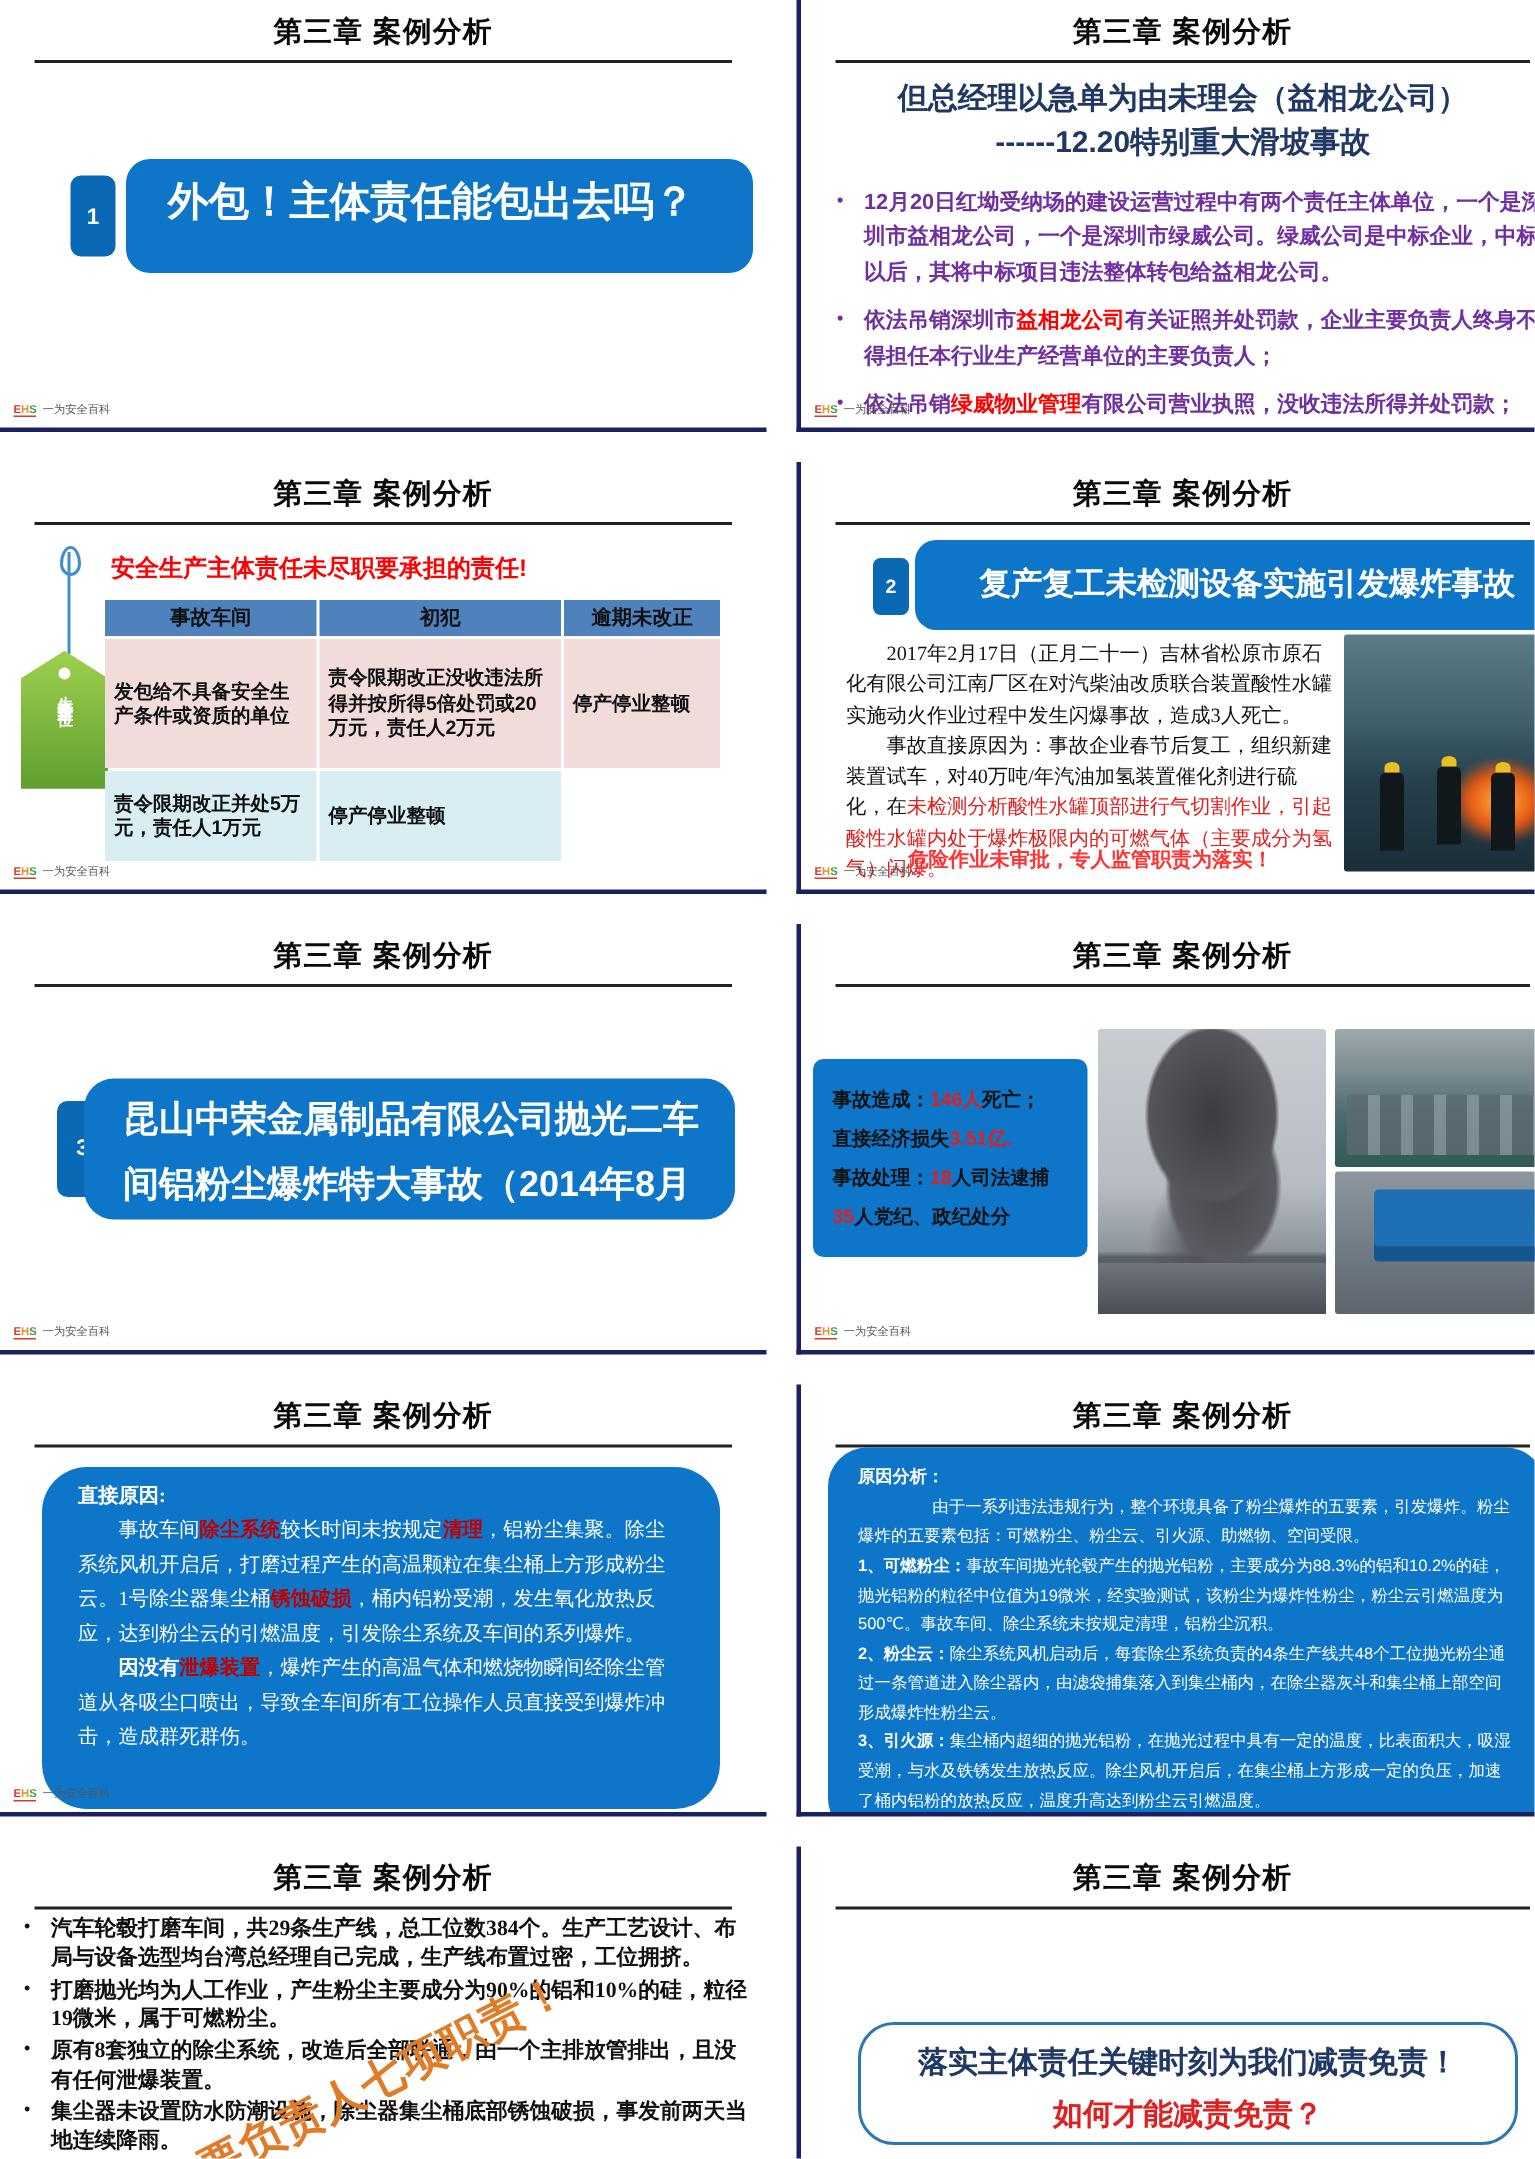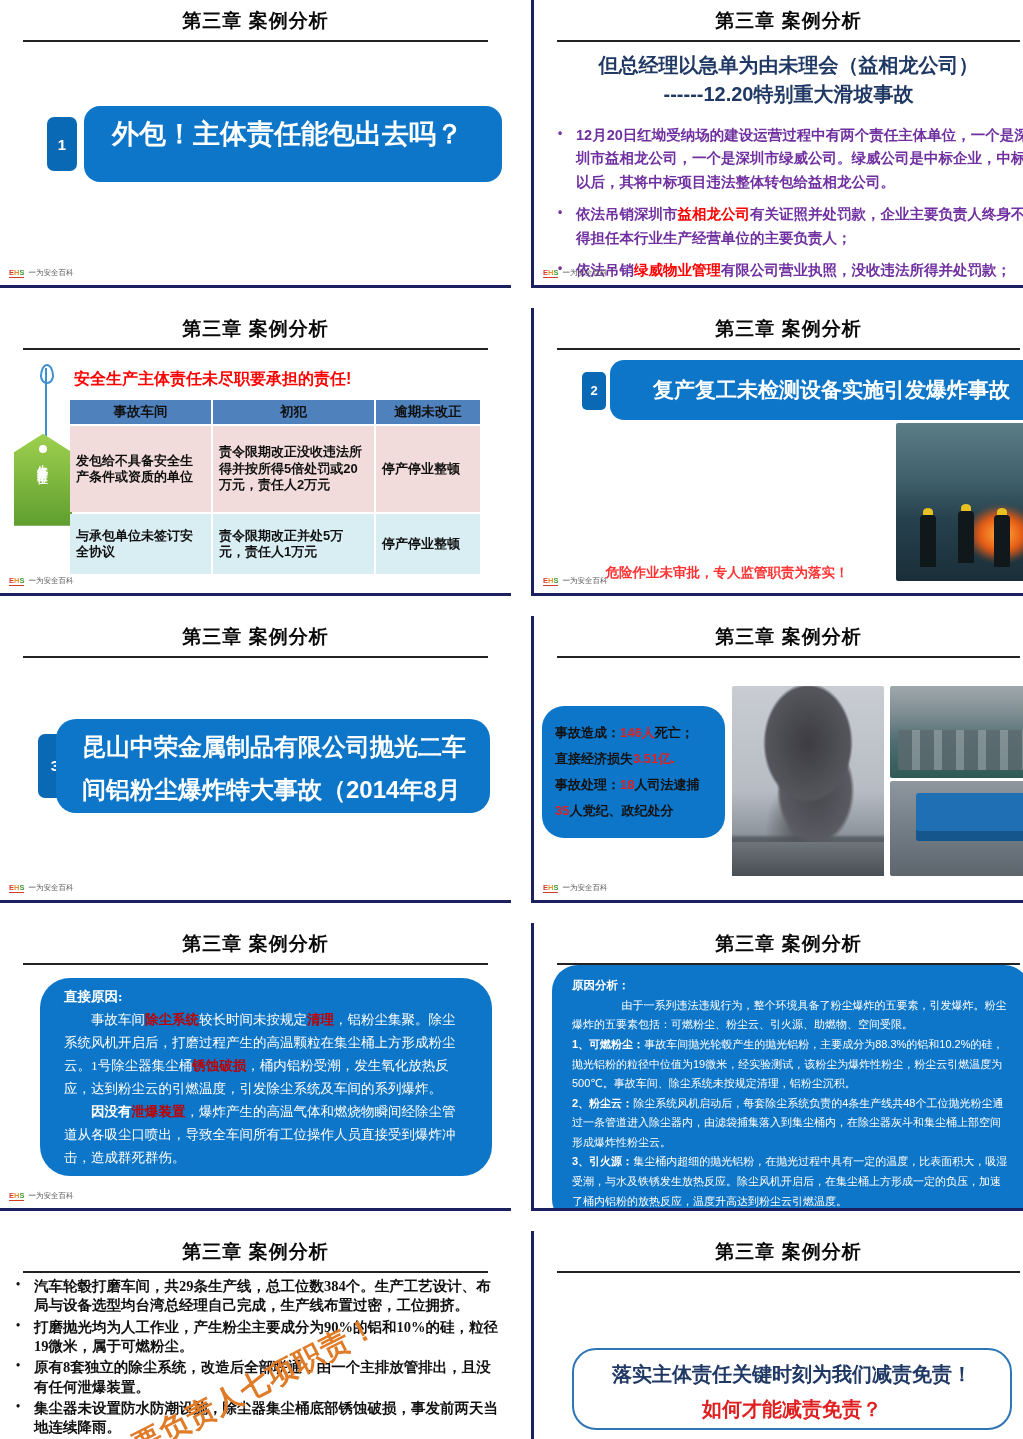--- a/index.html
+++ b/index.html
@@ -66,41 +66,41 @@
   .ph-fire .glow{position:absolute;right:4px;top:52%;width:72px;height:58px;border-radius:50%;
     background:radial-gradient(closest-side,#ffb23e,#e85a14 60%,transparent 100%);filter:blur(2px);}
   .ph-fire .ff{position:absolute;bottom:14px;width:16px;height:52px;background:#10181c;border-radius:4px 4px 0 0;}
   .ph-fire .ff::before{content:"";position:absolute;top:-7px;left:3px;width:10px;height:7px;
     border-radius:50% 50% 0 0;background:#e8c020;}
   
   .s5-badge{left:38px;top:118px;width:34px;height:64px;font-size:15px;}
   .s5-box{left:56px;top:103px;width:434px;height:94px;border-radius:20px;overflow:hidden;}
   .s5-box .t{padding:6px 22px 0 26px;font-size:24px;line-height:43px;}
   
-  .s6-box{left:8px;top:90px;width:183px;height:132px;border-radius:22px;color:#111;
+  .s6-box{left:8px;top:90px;width:183px;height:132px;border-radius:7px;color:#111;
     font-size:13px;font-weight:bold;padding:14px 13px;box-sizing:border-box;line-height:2.0;}
   .ph-smoke{left:198px;top:70px;width:152px;height:190px;
     background:
       radial-gradient(60px 80px at 50% 30%,#3c3c42,#55555c 70%,transparent 75%),
       radial-gradient(50px 70px at 55% 55%,#46464c,#5a5a62 70%,transparent 78%),
       radial-gradient(44px 60px at 45% 75%,#515158,transparent 80%),
       linear-gradient(180deg,#c9cdd2 0%,#b7bcc4 55%,#8d949c 78%,#5b6168 80%,#3c4046 100%);}
   .ph-smoke .bld{position:absolute;bottom:0;left:0;right:0;height:34px;
     background:linear-gradient(180deg,#6f757c,#494e54);}
   .ph-fact{left:356px;top:70px;width:151px;height:92px;
     background:linear-gradient(180deg,#9fa8ac 0%,#7e8d92 30%,#4f6e72 60%,#2f5a55 100%);}
   .ph-fact .m{position:absolute;bottom:8px;left:8px;right:8px;height:40px;
     background:repeating-linear-gradient(90deg,#5d6a70 0 14px,#8b979c 14px 22px);opacity:.8;border-radius:2px;}
   .ph-truck{left:356px;top:165px;width:151px;height:95px;
     background:linear-gradient(180deg,#8e979e 0%,#768089 45%,#5d656d 100%);}
   .ph-truck .bed{position:absolute;top:12px;left:26px;width:110px;height:48px;background:#1f6fb4;
     border-radius:3px;box-shadow:inset 0 -10px 0 #15568d;}
   
-  .s7-box{left:28px;top:55px;width:452px;height:198px;border-radius:30px;
-    padding:8px 24px;box-sizing:border-box;font-weight:normal;margin-left:12px;}
+  .s7-box{left:28px;top:55px;width:452px;height:228px;border-radius:30px;
+    padding:8px 24px;box-sizing:border-box;font-weight:normal;}
   .s7-h{font-size:14.5px;font-weight:bold;color:#fff;margin:0 0 2px -8px;}
   .s7-box p{margin:0;color:#fff;font-size:13.5px;line-height:1.7;text-indent:2em;
     font-family:"Liberation Serif","DejaVu Serif",serif;}
   .bred{color:#c00000;font-weight:bold;}
   
   .s8-box{left:18px;top:42px;width:478px;height:260px;border-radius:26px;
     padding:10px 20px;box-sizing:border-box;font-weight:normal;}
   .s8-box .h{font-size:11.5px;font-weight:bold;color:#fff;margin:0;}
   .s8-box p{margin:0;color:#fff;font-size:11px;line-height:1.78;}
   .s8-box p.ind{text-indent:4.5em;}
@@ -169,34 +169,37 @@
       <div class="tagtxt">生产经营单位</div>
     </div>
     <div class="s3-title">安全生产主体责任未尽职要承担的责任!</div>
     <div class="s3-tbl">
       <div class="th">事故车间</div>
       <div class="th">初犯</div>
       <div class="th">逾期未改正</div>
       <div class="td r1">发包给不具备安全生产条件或资质的单位</div>
       <div class="td r1">责令限期改正没收违法所得并按所得5倍处罚或20万元，责任人2万元</div>
       <div class="td r1">停产停业整顿</div>
-      <div class="td r2">与承包单位未签订安全协议</div>
       <div class="td r2">责令限期改正并处5万元，责任人1万元</div>
       <div class="td r2">停产停业整顿</div>
     </div>
     <div class="ftr">
       <span class="lg"><span class="le">E</span><span class="lh">H</span><span class="ls">S</span></span><span>一为安全百科</span>
     </div>
   </div>
 
   <div class="slide colR">
     <div class="hdr">第三章  案例分析</div>
     <div class="rule"></div>
     <div class="badge s4-badge">2</div>
     <div class="bluebox s4-box">复产复工未检测设备实施引发爆炸事故</div>
+    <div class="s4-body">
+      <p><span>2017年2月17日（正月二十一）吉林省松原市原石化有限公司江南厂区在对汽柴油改质联合装置酸性水罐实施动火作业过程中发生闪爆事故，造成3人死亡。</span></p>
+      <p><span>事故直接原因为：事故企业春节后复工，组织新建装置试车，对40万吨/年汽油加氢装置催化剂进行硫化，在</span><span class="dkred">未检测分析酸性水罐顶部进行气切割作业，引起酸性水罐内处于爆炸极限内的可燃气体（主要成分为氢气）闪爆。</span></p>
+    </div>
     <div class="s4-warn">危险作业未审批，专人监管职责为落实！</div>
     <div class="photo ph-fire">
       <div class="glow"></div>
       <div class="ff" style="left:24px;"></div>
       <div class="ff" style="left:62px;bottom:18px;"></div>
       <div class="ff" style="left:98px;"></div>
     </div>
     <div class="ftr">
       <span class="lg"><span class="le">E</span><span class="lh">H</span><span class="ls">S</span></span><span>一为安全百科</span>
     </div>

